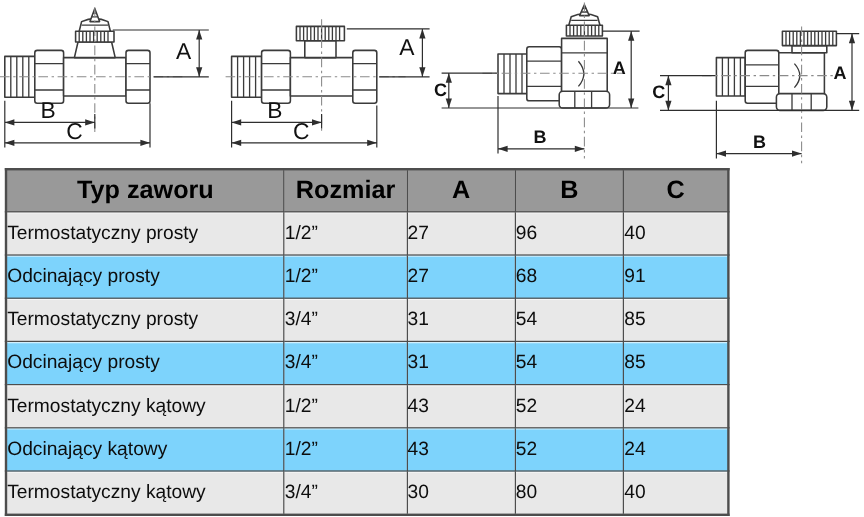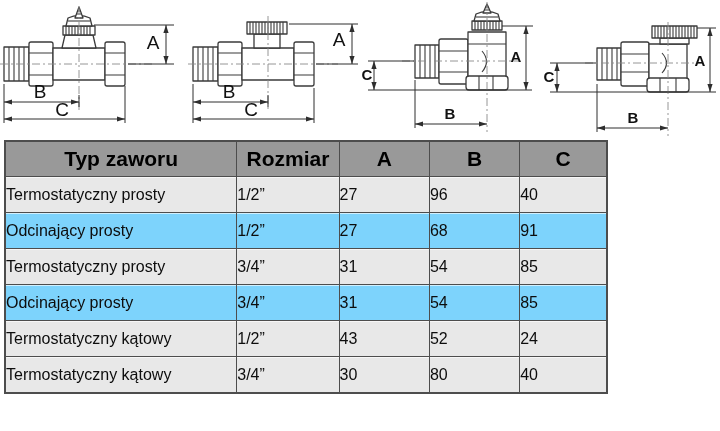--- a/index.html
+++ b/index.html
@@ -205,20 +205,27 @@
       <td>54</td>
       <td>85</td>
     </tr>
     <tr class="light">
       <td>Termostatyczny kątowy</td>
       <td>1/2”</td>
       <td>43</td>
       <td>52</td>
       <td>24</td>
     </tr>
+    <tr class="dark">
+      <td>Odcinający kątowy</td>
+      <td>1/2”</td>
+      <td>43</td>
+      <td>52</td>
+      <td>24</td>
+    </tr>
     <tr class="light">
       <td>Termostatyczny kątowy</td>
       <td>3/4”</td>
       <td>30</td>
       <td>80</td>
       <td>40</td>
     </tr>
   </tbody>
 </table>
 

